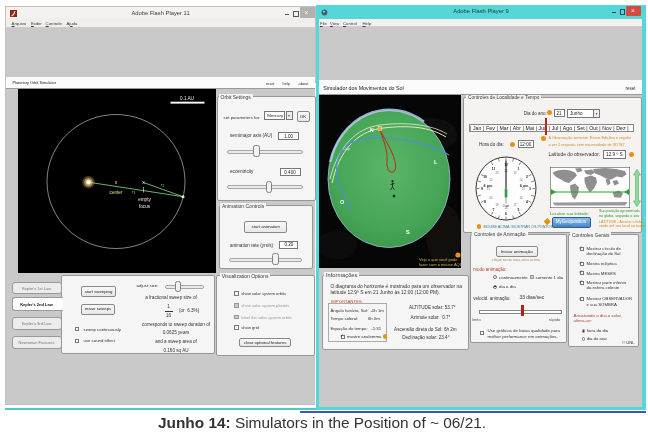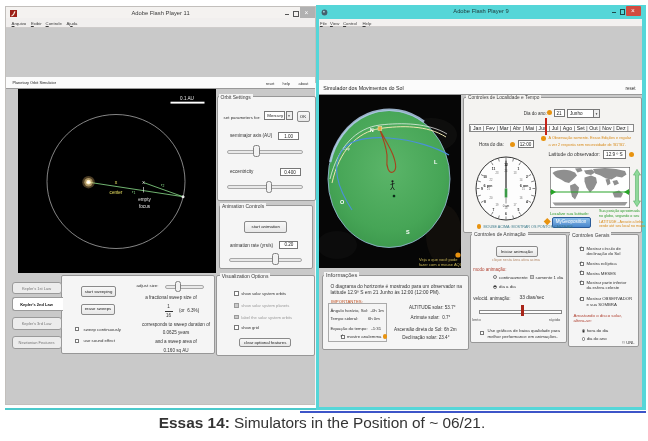--- a/index.html
+++ b/index.html
@@ -372,13 +372,13 @@
 <div class="t" style="left:586.5px;top:301.8px;font-size:4.3px;">e sua SOMBRA</div>
 <div class="t" style="left:573.5px;top:313px;font-size:4.4px;color:#b04030;">Arrastando o disco solar,</div>
 <div class="t" style="left:573.5px;top:318.4px;font-size:4.4px;color:#b04030;">altera-se:</div>
 <div class="abs" style="left:581.8px;top:329.4px;width:3.6px;height:3.6px;border:1px solid #777;border-radius:50%;background:#fff;box-sizing:border-box;"></div>
 <div class="abs" style="left:582.8px;top:330.4px;width:1.6px;height:1.6px;border-radius:50%;background:#222;"></div>
 <div class="t" style="left:586.7px;top:327.8px;font-size:4.3px;">hora do dia</div>
 <div class="abs" style="left:581.8px;top:337.2px;width:3.6px;height:3.6px;border:1px solid #777;border-radius:50%;background:#fff;box-sizing:border-box;"></div>
 <div class="t" style="left:586.7px;top:335.7px;font-size:4.3px;">dia do ano</div>
 <div class="t" style="left:622px;top:339.5px;font-size:4.2px;">© UNL</div>
 
-<div class="t" style="left:322px;top:414px;transform:translateX(-50%);font-size:15.4px;color:#333;"><b>Essas 14:</b> Simulators in the Position of ~ 06/21.</div>
+<div class="t" style="left:322px;top:414px;transform:translateX(-50%);font-size:15.4px;color:#333;"><b>Junho 14:</b> Simulators in the Position of ~ 06/21.</div>
 
 </body></html>

